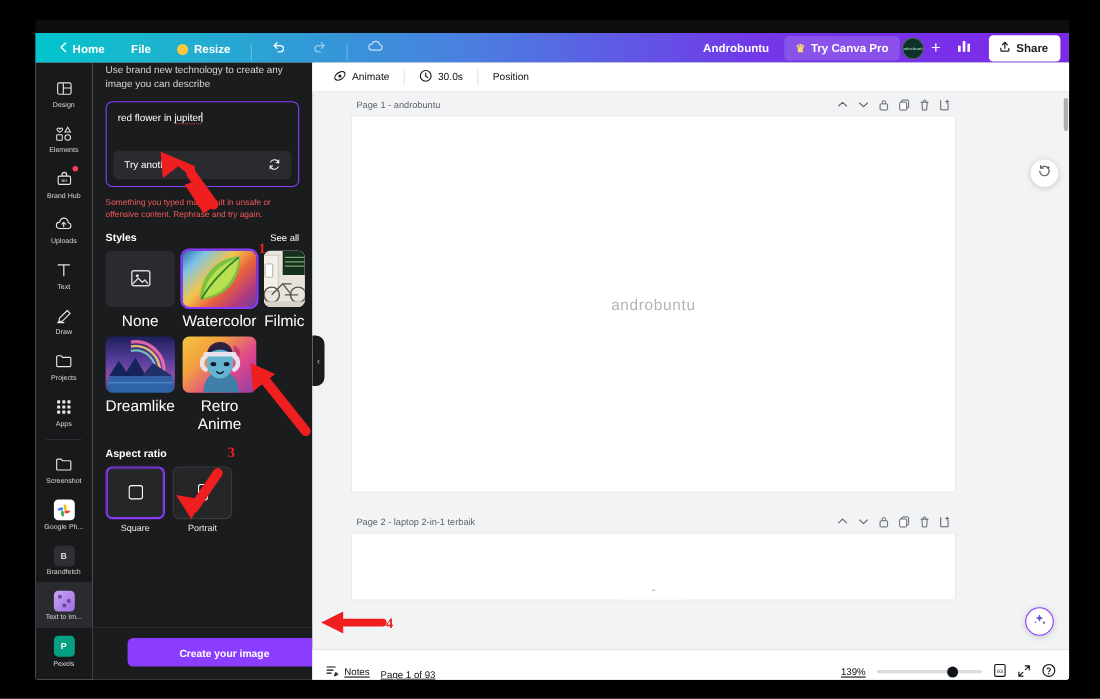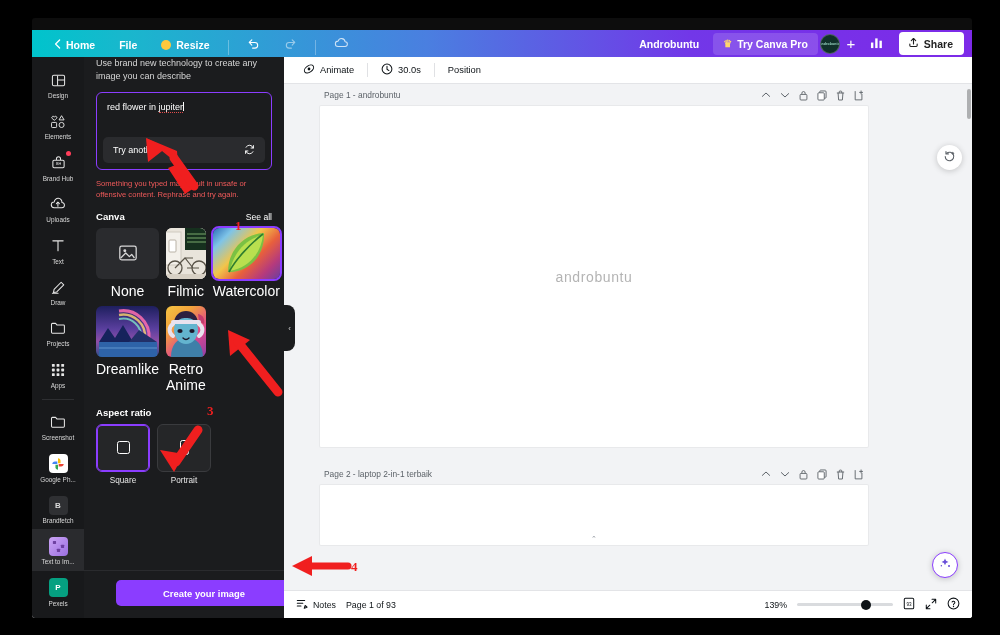--- a/index.html
+++ b/index.html
@@ -156,21 +156,21 @@
   }
   .page-collapse {
     position: absolute; left: 50%; transform: translateX(-50%); bottom: 0;
     width: 60px; height: 13px; background: #fff; border-radius: 8px 8px 0 0;
     display:flex; align-items:center; justify-content:center; color:#8a9099; font-size:7px;
   }
 
   .statusbar {
     position: absolute; bottom: 0; left: 0; width: 688px; height: 28px;
     background: #fff; border-top: 1px solid #e3e4e7;
-    display: flex; align-items: center; padding: 0 12px; font-size: 8.8px; color: #0d1216; gap: 10px;
+    display: flex; align-items: flex-end; padding: 0 12px; font-size: 8.8px; color: #0d1216; gap: 10px; text-decoration: underline;
   }
   .sb-item { display: flex; align-items: center; gap: 5px; cursor: pointer; }
   .sb-right { margin-left: auto; display: flex; align-items: center; gap: 10px; }
   .zoom-slider { width: 96px; height: 3px; background: #d9dbde; border-radius: 2px; position: relative; }
   .zoom-knob { position: absolute; top: -3.5px; left: 64px; width: 10px; height: 10px; border-radius: 50%; background: #0d1216; }
 
   .magic-fab {
     position: absolute; right: 14px; bottom: 40px; width: 26px; height: 26px;
     border-radius: 50%; background: #fff; border: 1.3px solid #8b3dff;
     display:flex; align-items:center; justify-content:center;
@@ -447,62 +447,62 @@
                 <path d="M2 7.6a4.2 4.2 0 0 0 7.8.8" stroke="#fff" stroke-width="1" stroke-linecap="round"></path>
                 <path d="M10.3 1.7v2.7H7.7M1.7 10.3V7.6h2.6" stroke="#fff" stroke-width="1" stroke-linecap="round" stroke-linejoin="round"></path>
               </svg>
           </span>
         </div>
       </div>
 
       <div class="warn">Something you typed may result in unsafe or offensive content. Rephrase and try again.</div>
 
       <div class="sec-head">
-        <span class="sec-title">Canva</span>
+        <span class="sec-title">Styles</span>
         <span class="see-all">See all</span>
       </div>
 
       <div class="styles-grid">
         <div class="style-cell">
           <div class="style-thumb">
             <svg width="20" height="20" viewBox="0 0 22 22" fill="none">
                 <rect x="2" y="3.5" width="18" height="15" rx="2" stroke="#d8d8d8" stroke-width="1.4"></rect>
                 <circle cx="7.5" cy="8.5" r="1.6" fill="#d8d8d8"></circle>
                 <path d="M3 16.5 8.5 11l4 4 2.6-2.4 3 3.9" stroke="#d8d8d8" stroke-width="1.4" stroke-linejoin="round"></path>
               </svg>
           </div>
           <div class="style-name">None</div>
+        </div>
+
+        <div class="style-cell selected">
+          <div class="style-thumb" style="background:linear-gradient(135deg,#2d6fb8 0%,#7ec4e8 18%,#f2c54a 42%,#e8603c 62%,#b53a7d 82%,#6a3fa0 100%)">
+            <svg width="52" height="50" viewBox="0 0 52 50" style="position:absolute">
+              <path d="M8 44C8 22 24 6 44 5c1 22-14 39-36 39Z" fill="#7bc143"></path>
+              <path d="M10 43C13 25 26 11 43 7c-2 19-15 33-33 36Z" fill="#b9e04f"></path>
+              <path d="M43 6C30 16 16 31 9 44" stroke="#2f7d2f" stroke-width="1.6" fill="none"></path>
+            </svg>
+          </div>
+          <div class="style-name">Watercolor</div>
         </div>
 
         <div class="style-cell">
           <div class="style-thumb" style="background:#ece7de">
             <svg width="58" height="51" viewBox="0 0 58 51" style="position:absolute">
               <rect width="58" height="51" fill="#e9e4db"></rect>
               <rect x="28" y="0" width="30" height="22" fill="#16301e"></rect>
               <path d="M30 6h26M30 10h24M30 14h26" stroke="#79a86b" stroke-width="1.2"></path>
               <rect x="8" y="4" width="16" height="33" fill="#f3f0ea" stroke="#cfc9bf"></rect>
               <rect x="12" y="12" width="7" height="12" rx="1" fill="#fff" stroke="#b9b2a6"></rect>
               <circle cx="18" cy="40" r="7" fill="none" stroke="#5a5449" stroke-width="1.3"></circle>
               <circle cx="42" cy="40" r="7" fill="none" stroke="#5a5449" stroke-width="1.3"></circle>
               <path d="M18 40 28 30l8 10M28 30h8M30 40h12" stroke="#5a5449" stroke-width="1.2" fill="none"></path>
               <rect x="0" y="46" width="58" height="5" fill="#d7d0c4"></rect>
             </svg>
           </div>
           <div class="style-name">Filmic</div>
-        </div>
-
-        <div class="style-cell selected">
-          <div class="style-thumb" style="background:linear-gradient(135deg,#2d6fb8 0%,#7ec4e8 18%,#f2c54a 42%,#e8603c 62%,#b53a7d 82%,#6a3fa0 100%)">
-            <svg width="52" height="50" viewBox="0 0 52 50" style="position:absolute">
-              <path d="M8 44C8 22 24 6 44 5c1 22-14 39-36 39Z" fill="#7bc143"></path>
-              <path d="M10 43C13 25 26 11 43 7c-2 19-15 33-33 36Z" fill="#b9e04f"></path>
-              <path d="M43 6C30 16 16 31 9 44" stroke="#2f7d2f" stroke-width="1.6" fill="none"></path>
-            </svg>
-          </div>
-          <div class="style-name">Watercolor</div>
         </div>
 
         <div class="style-cell">
           <div class="style-thumb" style="background:linear-gradient(180deg,#1e1f5e 0%,#5a3f9e 45%,#8f4fa8 70%,#2a4f8a 100%)">
             <svg width="58" height="51" viewBox="0 0 58 51" style="position:absolute">
               <path d="M20 5a26 26 0 0 1 30 28" stroke="#ff6fae" stroke-width="3" fill="none" opacity=".85"></path>
               <path d="M20 9a22 22 0 0 1 26 24" stroke="#ffd66e" stroke-width="2.4" fill="none" opacity=".8"></path>
               <path d="M20 13a18 18 0 0 1 22 20" stroke="#7fe3c8" stroke-width="2" fill="none" opacity=".8"></path>
               <path d="M0 36l9-14 7 10 8-13 10 17H0Z" fill="#16235c"></path>
               <path d="M30 36l10-12 18 12H30Z" fill="#223069"></path>

